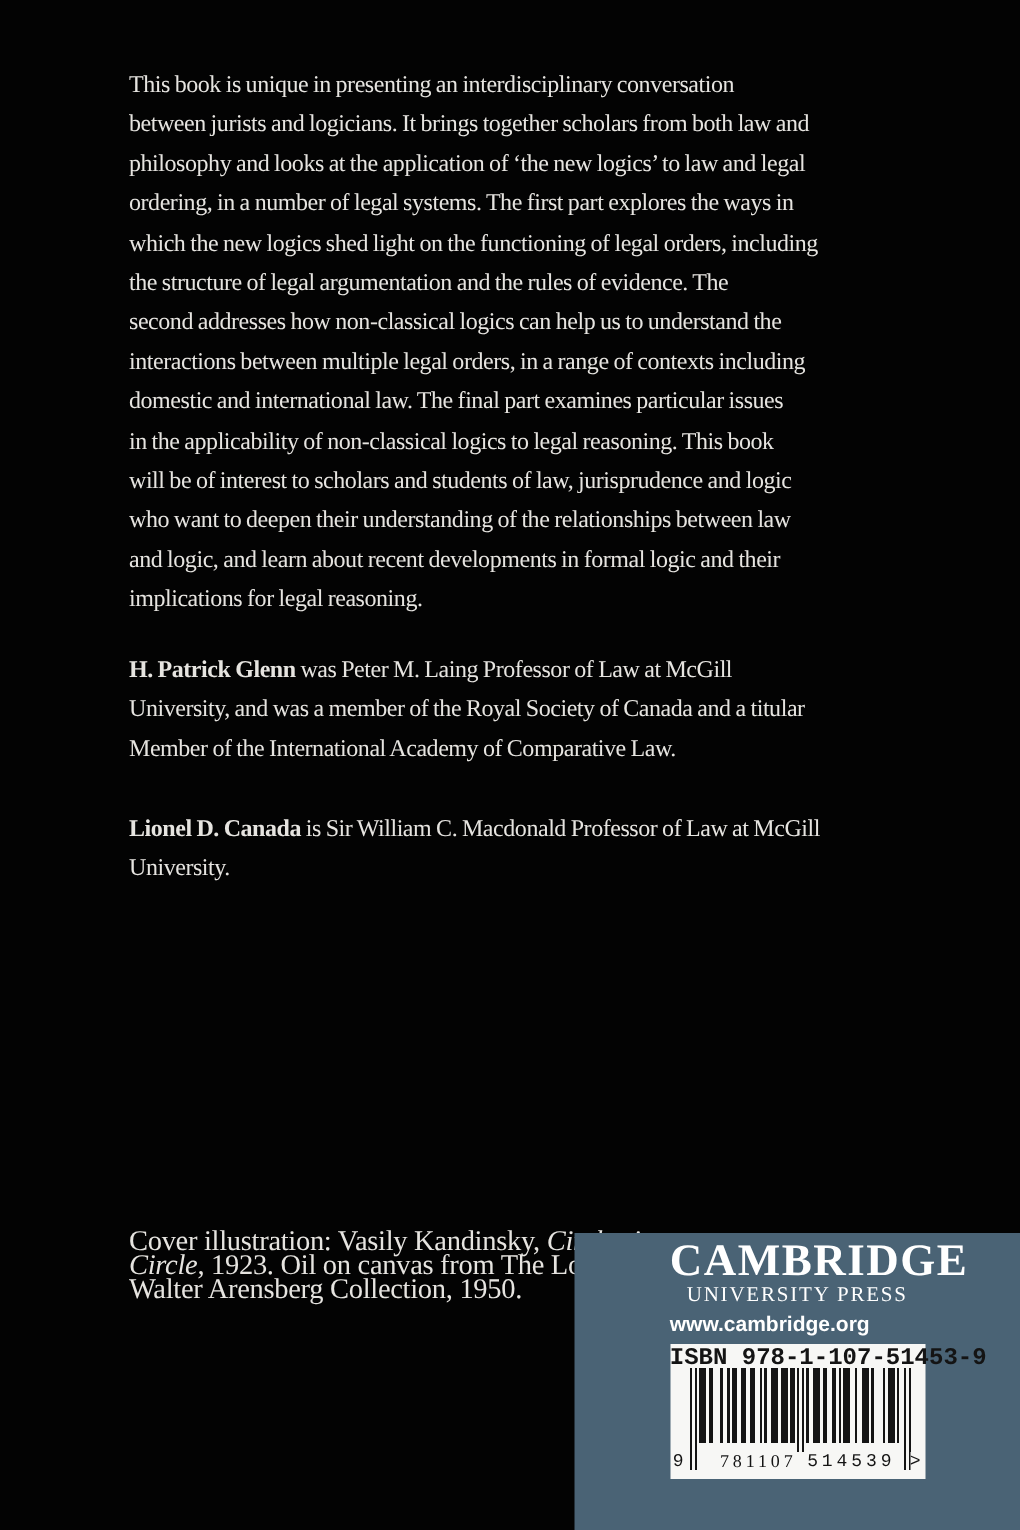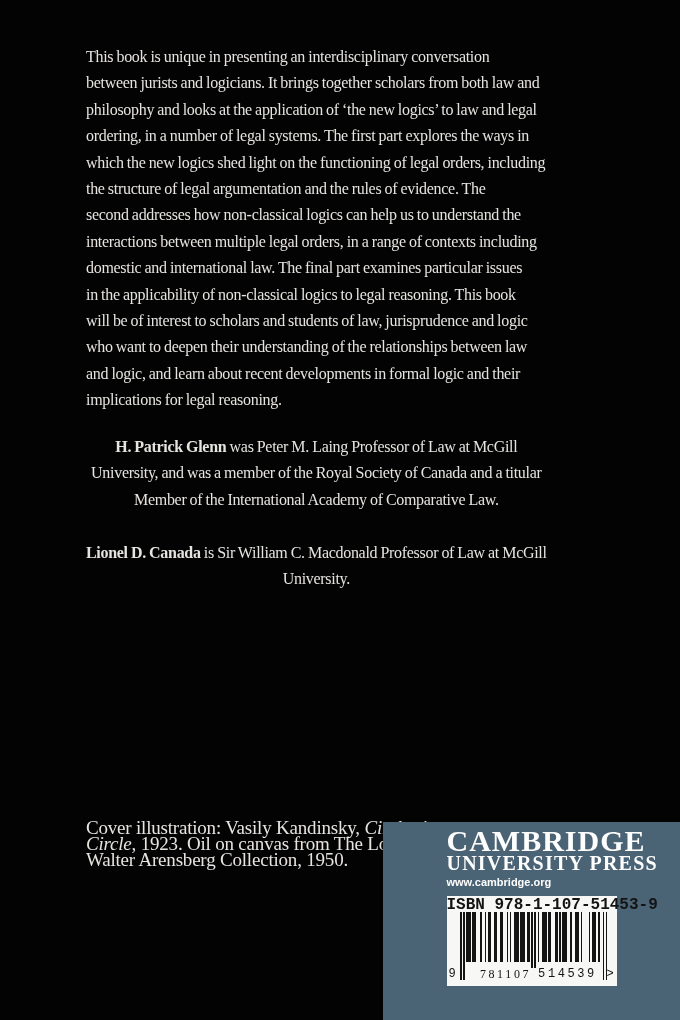--- a/index.html
+++ b/index.html
@@ -13,21 +13,20 @@
     position:absolute; left:86px; top:44px;
     font-size:16px; line-height:26.4px;
     letter-spacing:-0.3px; word-spacing:-0.5px;
     white-space:pre;
   }
   .bios {
     position:absolute; left:86px; top:434px;
     font-size:16px; line-height:26.4px;
     letter-spacing:-0.3px; word-spacing:-0.5px;
     white-space:pre;
-    text-align:center;
   }
   .bold { font-weight:bold; }
   .italic { font-style:italic; }
   .credit {
     position:absolute; left:86px; top:820px;
     font-size:19px; line-height:16px;
     letter-spacing:-0.2px;
     white-space:pre;
   }
   .panel {
@@ -36,28 +35,28 @@
     background:#4a6375; color:#ffffff;
   }
   .panel-inner { width:170px; margin:0 auto; }
   .cambridge {
     margin-top:5px;
     font-family:"Liberation Serif", serif; font-weight:bold;
     font-size:30px; line-height:28px; letter-spacing:1px;
     text-align:center; white-space:nowrap;
   }
   .univpress {
-    font-family:"Liberation Serif", serif; font-weight:bold;
-    font-size:20px; line-height:17px; letter-spacing:1.2px;
+    font-family:"Liberation Serif", serif; font-weight:normal;
+    font-size:14px; line-height:17px; letter-spacing:1.2px;
     text-align:center; white-space:nowrap;
   }
   .website {
     margin-top:3px;
     font-family:"Liberation Sans", sans-serif; font-weight:bold;
-    font-size:11px; line-height:15px;
+    font-size:14px; line-height:15px;
     text-align:left; white-space:nowrap;
   }
   .isbnbox {
     margin-top:6px; width:170px; height:90px;
     background:#f7f7f5; color:#141414;
   }
   .isbn {
     font-family:"Liberation Mono", monospace; font-weight:bold;
     font-size:16px; line-height:14px; padding-top:2px;
     text-align:center; white-space:nowrap;

